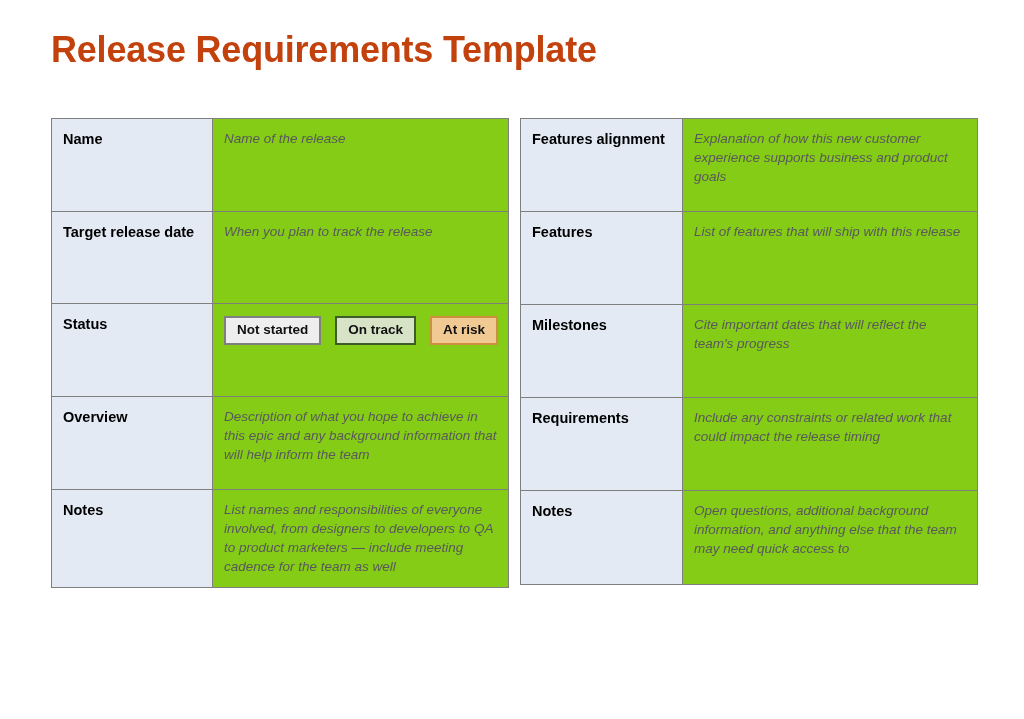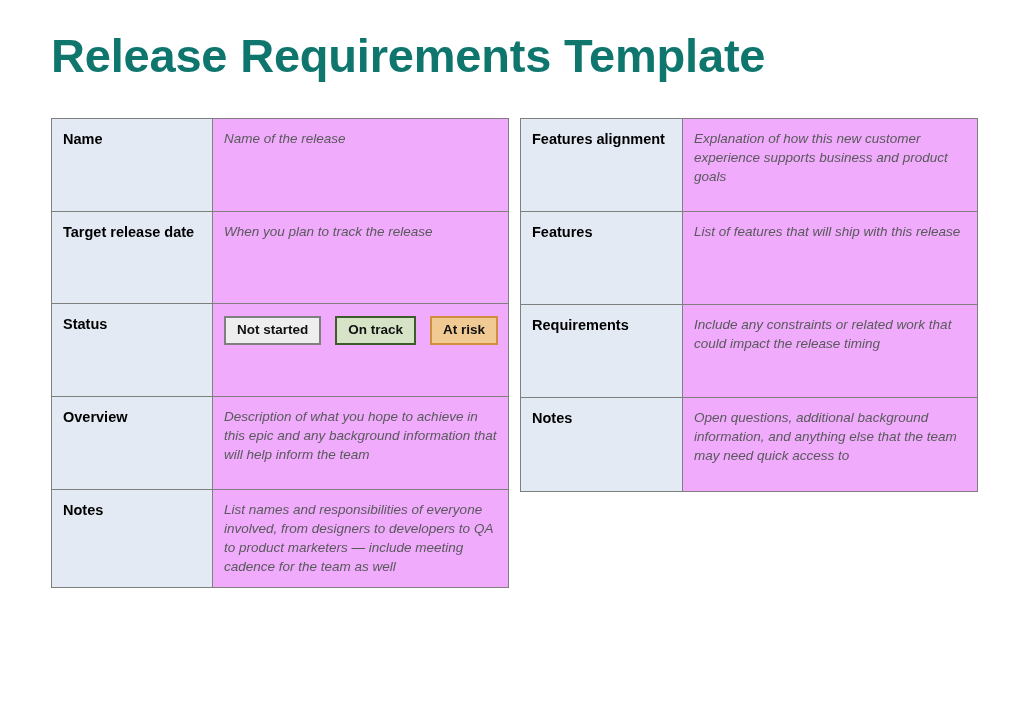--- a/index.html
+++ b/index.html
@@ -20,23 +20,23 @@
     position: relative;
     width: 1024px;
     height: 719px;
     background: #ffffff;
   }
 
   .page-title {
     position: absolute;
     left: 51px;
     top: 30px;
-    font-size: 47px;
+    font-size: 36px;
     font-weight: bold;
-    color: #0f766e;
+    color: #c2410c;
     letter-spacing: -0.2px;
     line-height: 1.1;
     white-space: nowrap;
   }
 
   .tbl {
     position: absolute;
     border-collapse: collapse;
     table-layout: fixed;
     border: 1px solid #7f7f7f;
@@ -68,21 +68,21 @@
     font-weight: bold;
     color: #000000;
     line-height: 1.38;
   }
 
   .tbl-right .cell-label {
     width: 139px;
   }
 
   .cell-value {
-    background: #f0abfc;
+    background: #84cc16;
     font-size: 13.5px;
     font-style: italic;
     color: #59595b;
     line-height: 1.42;
   }
 
   .badges {
     display: flex;
     flex-direction: row;
     align-items: center;
@@ -161,20 +161,24 @@
     <tbody>
       <tr>
         <td class="cell-label">Features alignment</td>
         <td class="cell-value" style="height:72px;">Explanation of how this new customer experience supports business and product goals</td>
       </tr>
       <tr>
         <td class="cell-label">Features</td>
         <td class="cell-value" style="height:72px;">List of features that will ship with this release</td>
       </tr>
       <tr>
+        <td class="cell-label">Milestones</td>
+        <td class="cell-value" style="height:72px;">Cite important dates that will reflect the team's progress</td>
+      </tr>
+      <tr>
         <td class="cell-label">Requirements</td>
         <td class="cell-value" style="height:72px;">Include any constraints or related work that could impact the release timing</td>
       </tr>
       <tr>
         <td class="cell-label">Notes</td>
         <td class="cell-value" style="height:73px;">Open questions, additional background information, and anything else that the team may need quick access to</td>
       </tr>
     </tbody>
   </table>
 

